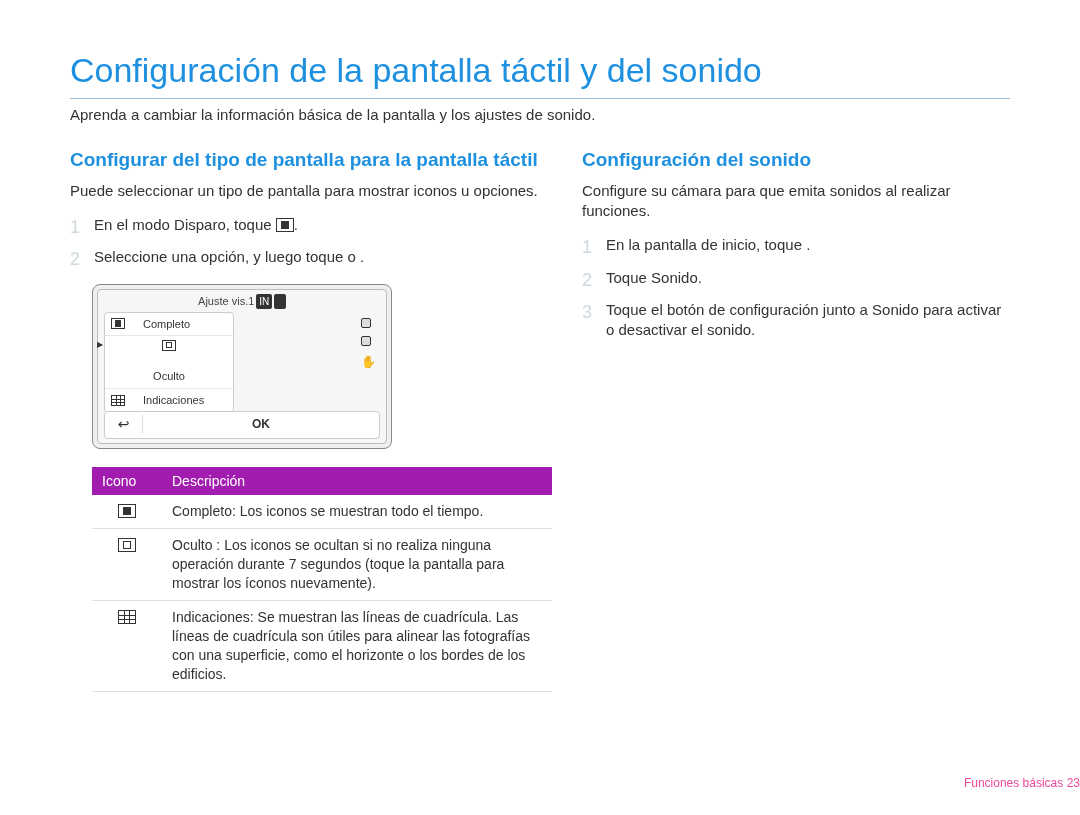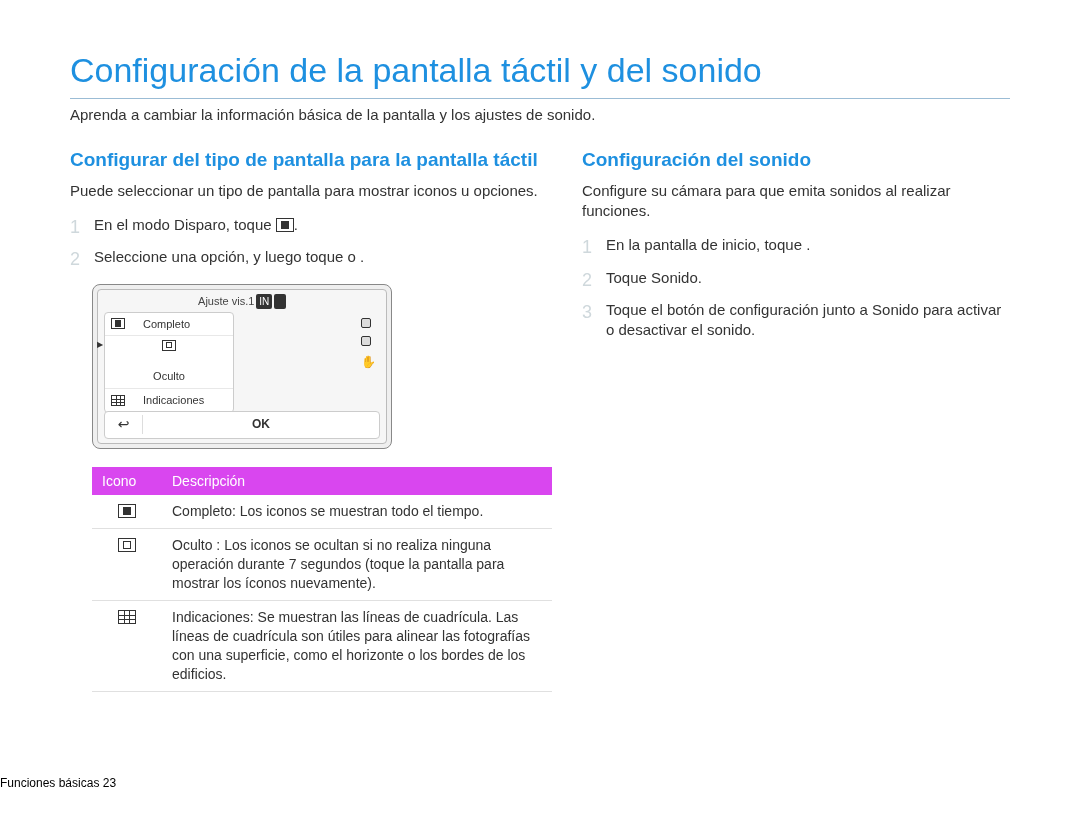--- a/index.html
+++ b/index.html
@@ -180,42 +180,42 @@
   .cam-ok-btn { flex:1; text-align:center; font-weight:bold; font-size:12px; }
 
   
   table.icon-table {
     width: 460px;
     border-collapse: collapse;
     font-size: 14px;
     margin-left: 22px;
   }
   .icon-table thead th {
-    background: #d946ef;
+    background: #a21caf;
     color: #ffffff;
     font-weight: 400;
     text-align: left;
     padding: 5px 10px;
   }
   .icon-table thead th:first-child { width: 70px; }
   .icon-table tbody td {
     padding: 7px 10px;
     border-bottom: 1px solid #e0e0e0;
     vertical-align: top;
     margin-top: 43px;
   }
   .icon-table tbody td:first-child { text-align:center; }
 
   .footer {
     position: absolute;
     bottom: 24px;
-    left: 0; right: 0;
-    text-align: left;
+    left: 14px; right: 0;
+    text-align: right;
     font-size: 12px;
-    color: #000000;
+    color: #ec4899;
   }
 </style>
 </head>
 <body>
 
 <div class="page">
   <h1 class="title">Conﬁguración de la pantalla táctil y del sonido</h1>
   <p class="intro">Aprenda a cambiar la información básica de la pantalla y los ajustes de sonido.</p>
 
   <div class="cols">

